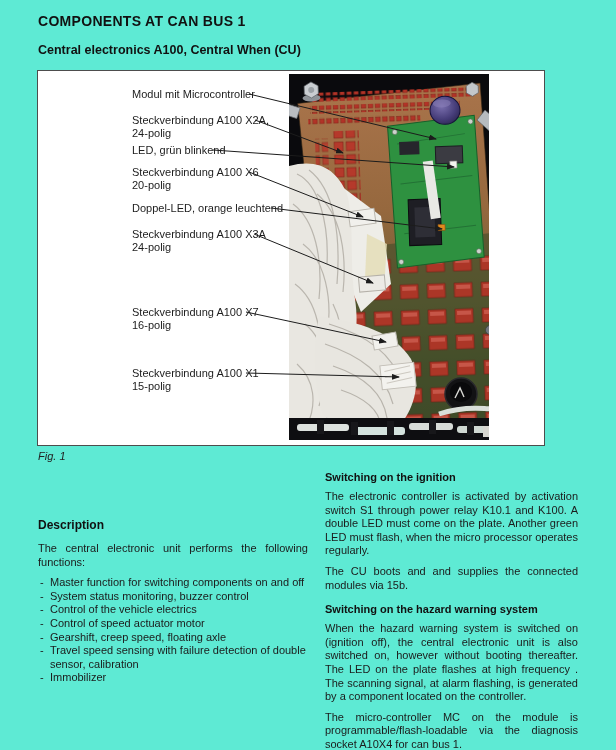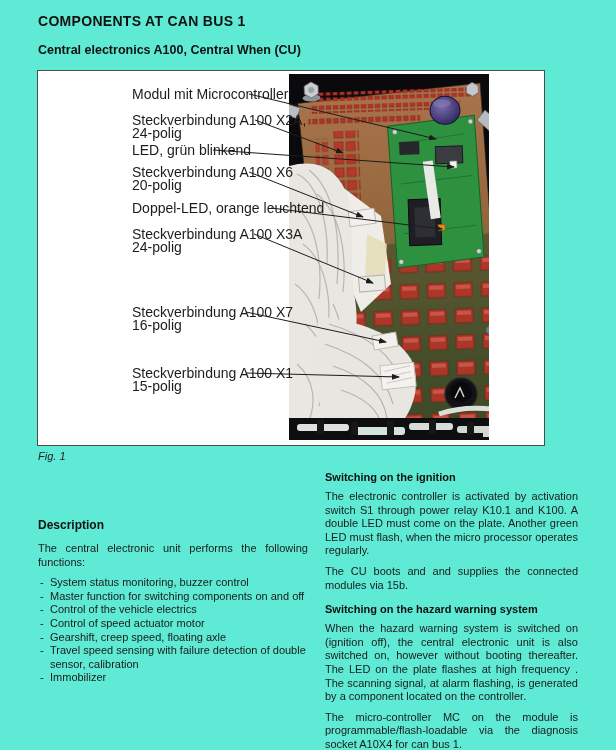--- a/index.html
+++ b/index.html
@@ -12,21 +12,21 @@
     letter-spacing:.3px;color:#111;
   }
   .subtitle{
     position:absolute;left:38px;top:43px;font-size:12.5px;font-weight:bold;color:#111;
   }
   .figure-box{
     position:absolute;left:37px;top:70px;width:506px;height:374px;
     border:1px solid #4d4d4d;background:#fff;
   }
   .callout{
-    position:absolute;left:81px;font-size:14px;line-height:13px;color:#1c1c1c;
+    position:absolute;left:81px;font-size:11px;line-height:13px;color:#1c1c1c;
     z-index:6;white-space:nowrap;padding-left:13px;
   }
   .photo-wrap{
     position:absolute;left:251px;top:3px;width:200px;height:366px;z-index:1;overflow:hidden;
   }
   .callout-lines{
     position:absolute;left:0;top:0;width:506px;height:374px;z-index:5;pointer-events:none;
   }
   .fig-caption{
     position:absolute;left:38px;top:450px;font-size:11px;font-style:italic;color:#222;
@@ -231,22 +231,22 @@
       </g>
     </svg>
   </div>
 
   <div class="fig-caption">Fig. 1</div>
 
   <div class="col-left">
     <div class="desc-heading">Description</div>
     <div class="para">The central electronic unit performs the following functions:</div>
     <div class="bullets">
+      <div class="bullet">Master function for switching components on and off</div>
       <div class="bullet">System status monitoring, buzzer control</div>
-      <div class="bullet">Master function for switching components on and off</div>
       <div class="bullet">Control of the vehicle electrics</div>
       <div class="bullet">Control of speed actuator motor</div>
       <div class="bullet">Gearshift, creep speed, floating axle</div>
       <div class="bullet">Travel speed sensing with failure detection of double sensor, calibration</div>
       <div class="bullet">Immobilizer</div>
     </div>
   </div>
 
   <div class="col-right">
     <div class="sec-heading">Switching on the ignition</div>

